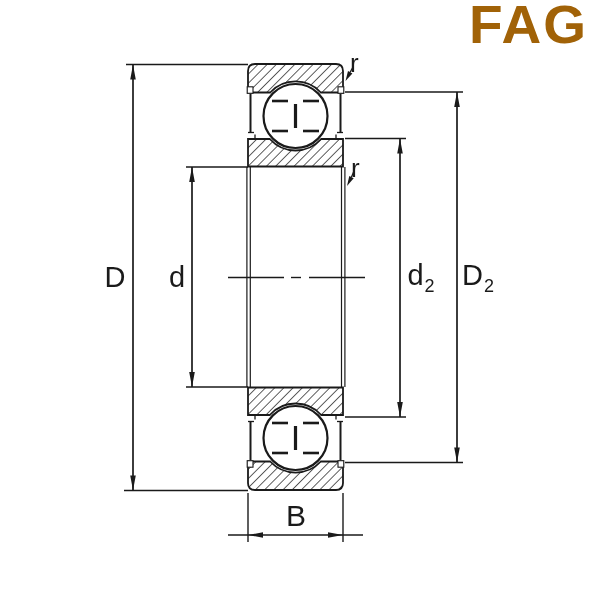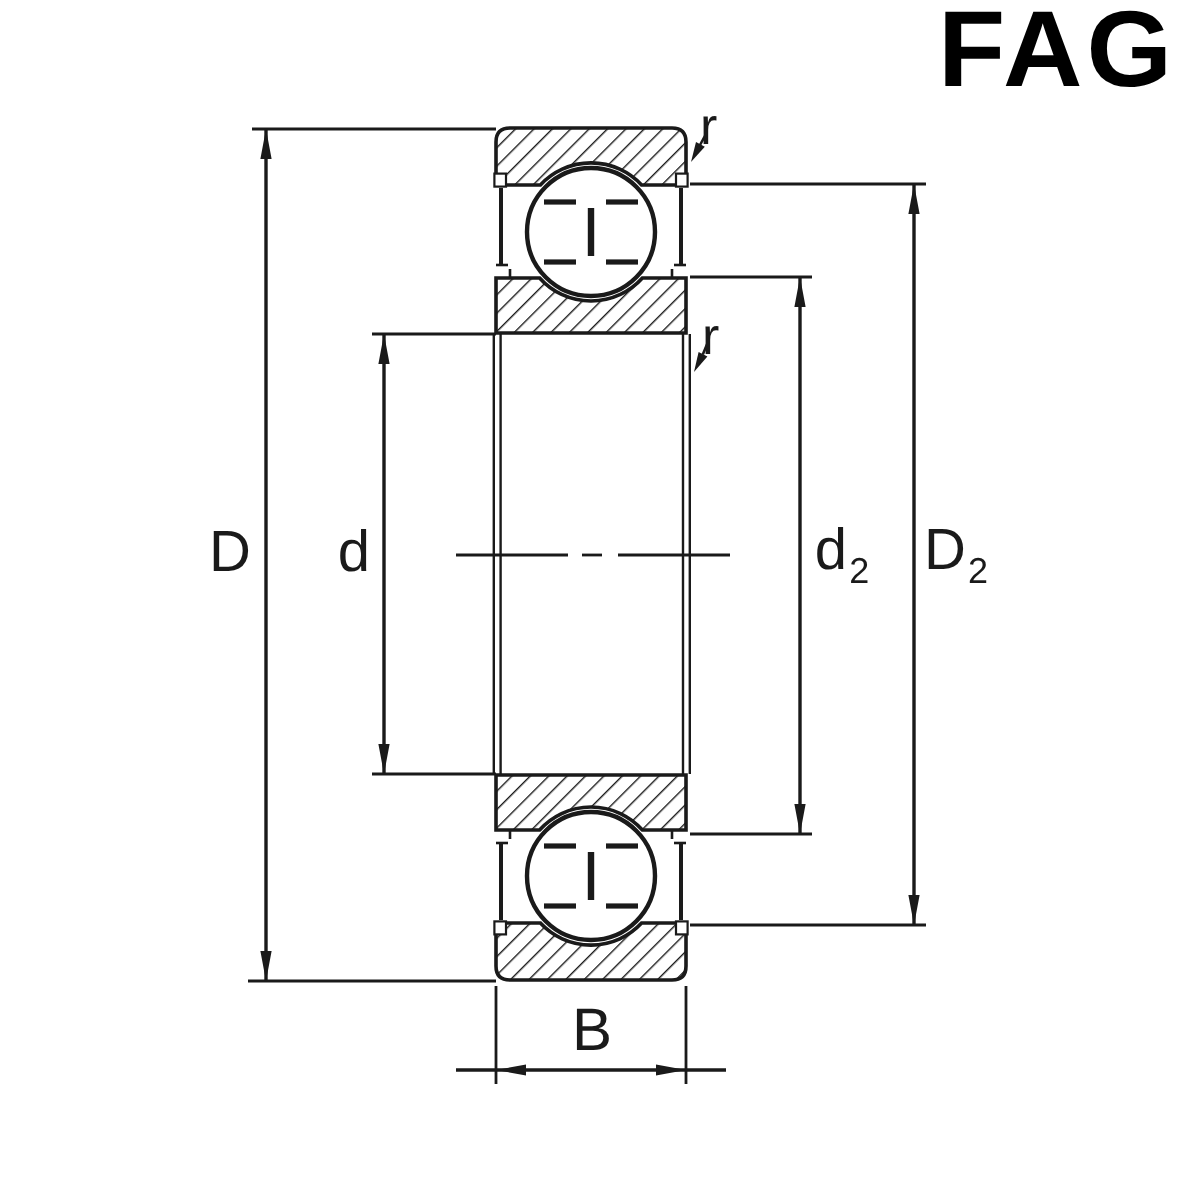--- a/index.html
+++ b/index.html
@@ -156,15 +156,15 @@
   <div class="dim-label" style="left:421px; top:278px;"><span>d</span><span class="sub">2</span></div>
 
   <div class="dim-label" style="left:478px; top:278px;"><span>D</span><span class="sub">2</span></div>
 
   <div class="r-label" style="left:350px; top:50px;">r</div>
 
   <div class="r-label" style="left:351px; top:155px;">r</div>
 
   <div class="dim-label" style="left:296px; top:516px; font-size:30px;">B</div>
 
-  <div class="logo" style="color: #000000; text-align: right;">FAG</div>
+  <div class="logo" style="color: #a16207; text-align: right;">FAG</div>
 
 </div>
 
 </body></html>

